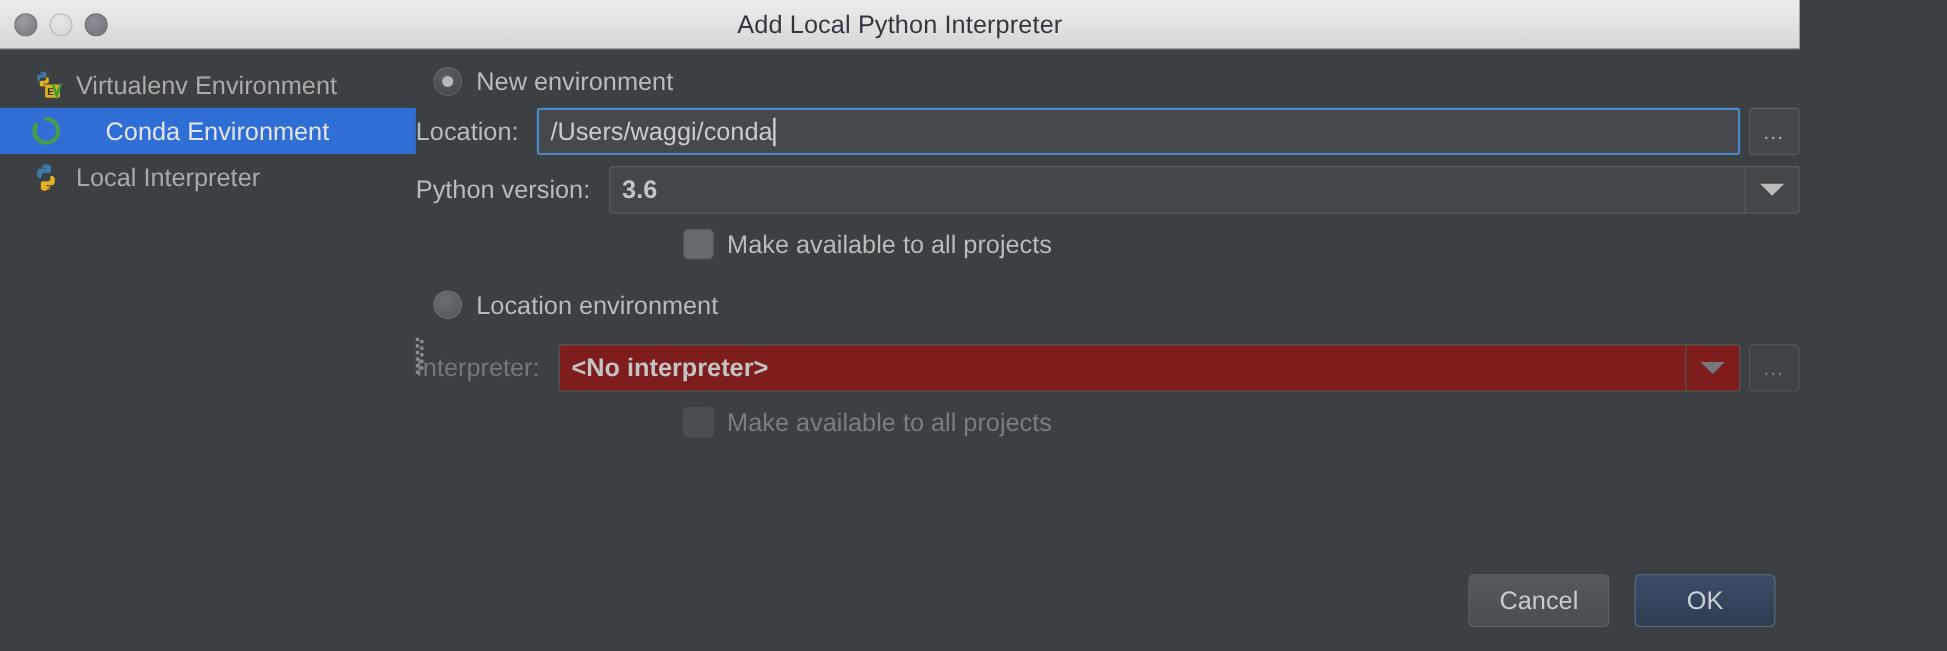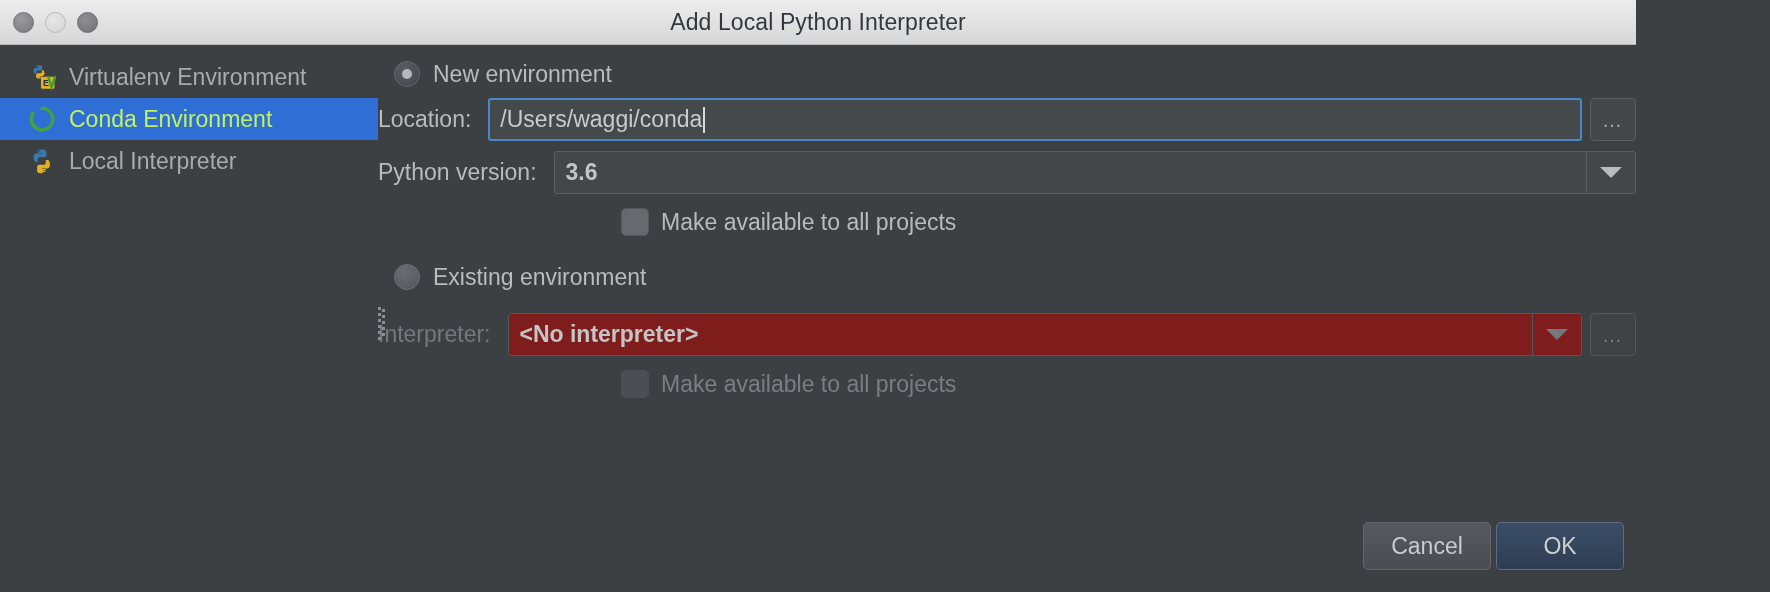--- a/index.html
+++ b/index.html
@@ -89,21 +89,22 @@
     height: 42px;
     padding-left: 27px;
     box-sizing: border-box;
     color: #a9aaac;
     font-size: 23px;
     cursor: default;
     white-space: nowrap;
   }
   .side-item.selected {
     background: #2f6ed5;
-    color: #bef264;
+    color: #e5e5e5;
+    gap: 27px;
   }
   .side-icon {
     flex: 0 0 30px;
     width: 30px;
     height: 30px;
     margin-right: 12px;
     display: inline-flex;
     align-items: center;
     justify-content: center;
   }
@@ -291,24 +292,24 @@
   .splitter i {
     position: absolute;
     width: 3px;
     height: 3px;
     background: #8b8f93;
   }
 
   
   .footer {
     position: absolute;
-    right: 12px;
+    right: 22px;
     bottom: 22px;
     display: flex;
-    gap: 5px;
+    gap: 23px;
     margin-left: 24px;
   }
   .btn {
     height: 48px;
     min-width: 128px;
     padding: 0 22px;
     border-radius: 5px;
     box-sizing: border-box;
     display: flex;
     align-items: center;
@@ -410,21 +411,21 @@
         </span>
       </div>
 
       <div class="check-row">
         <span class="checkbox"></span>
         <span class="check-label">Make available to all projects</span>
       </div>
 
       <div class="radio-row second">
         <span class="radio off"></span>
-        <span class="radio-label">Existing environment</span>
+        <span class="radio-label">Location environment</span>
       </div>
 
       <div class="field-row" style="margin-top:18px">
         <span class="field-label disabled">Interpreter:</span>
         <span class="combo disabled">
           <span class="combo-value">&lt;No interpreter&gt;</span>
           <span class="combo-arrow">
               <span class="tri-down"></span>
             </span>
         </span>

